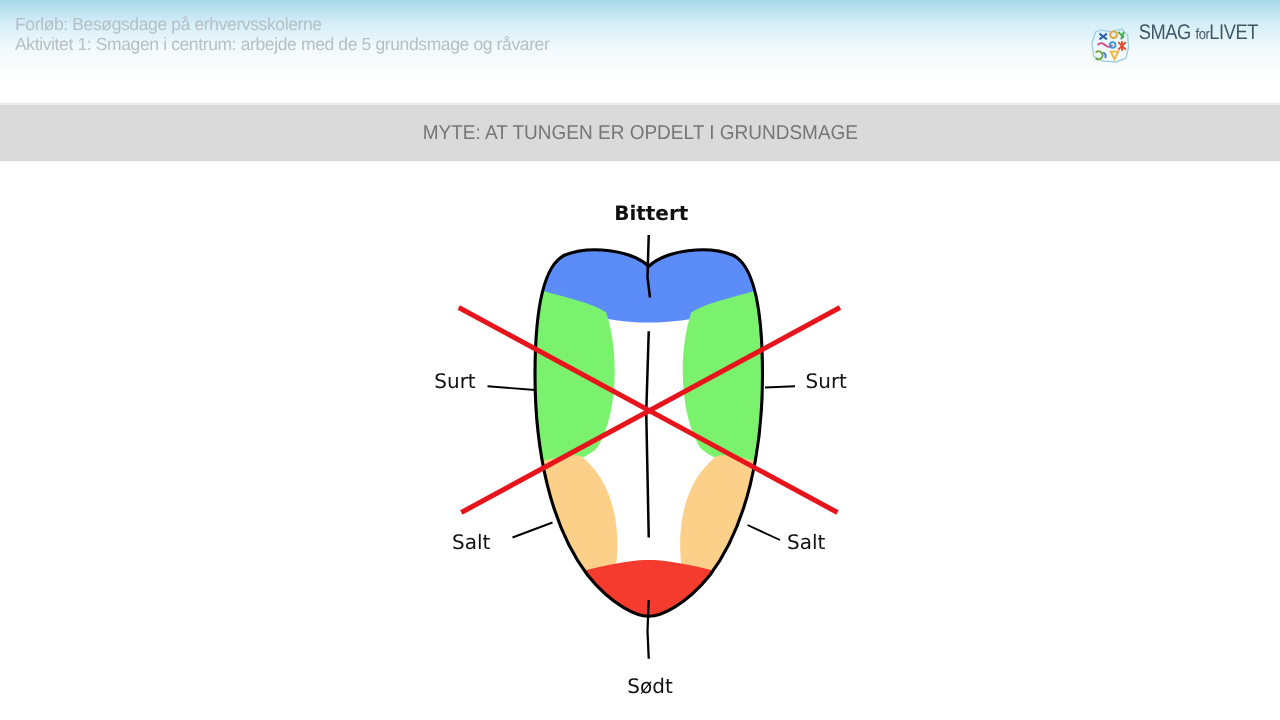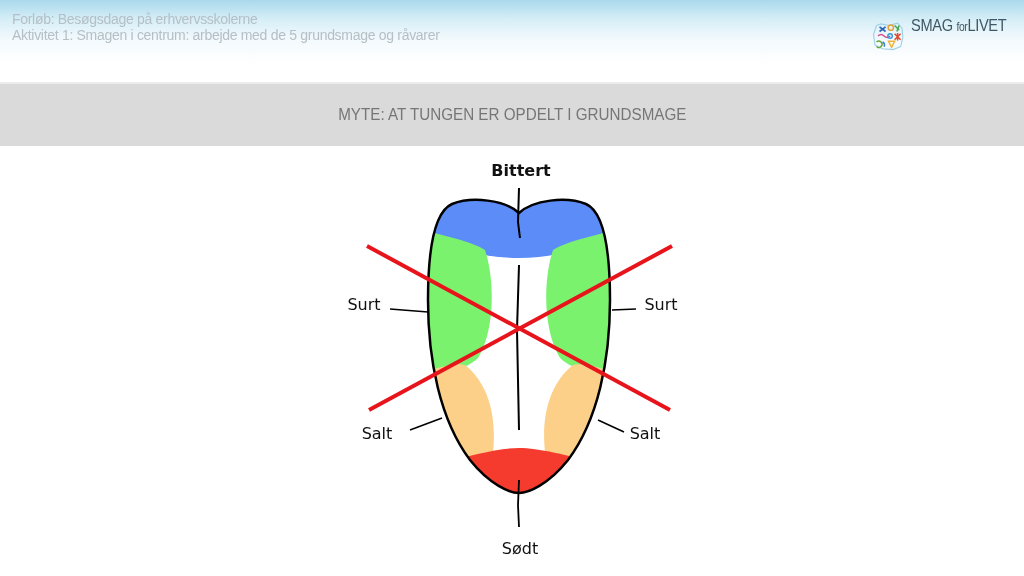--- a/index.html
+++ b/index.html
@@ -6,21 +6,21 @@
   body{width:1024px;height:576px;position:relative;overflow:hidden;background:#ffffff;font-family:"DejaVu Sans",sans-serif;}
   .header{position:absolute;left:0;top:0;width:1024px;height:64px;background:linear-gradient(to bottom,#a9d9ec 0%,#d6eef7 30%,#f2f9fc 60%,#ffffff 100%);}
   .crumb{position:absolute;left:12px;font-family:"Liberation Sans",sans-serif;font-size:14px;color:#b4bfc6;letter-spacing:-0.3px;white-space:nowrap;}
   .crumb1{top:11px;}
   .crumb2{top:27px;}
   .logo{position:absolute;left:872px;top:16px;width:150px;height:40px;display:flex;align-items:flex-start;}
   .logo-mark{width:44px;height:40px;}
   .logo-text{margin-left:6px;font-family:"Liberation Sans",sans-serif;font-size:17px;color:#3f5866;letter-spacing:-0.4px;white-space:nowrap;transform:scaleX(0.86);transform-origin:left center;}
   .logo-text .for{font-size:12px;}
   .divider{position:absolute;left:0;top:82px;width:1024px;height:2px;background:#ececec;}
-  .titlebar{position:absolute;left:0;top:84px;width:1024px;height:62px;background:#dadada;display:flex;align-items:center;justify-content:center;}
+  .titlebar{position:absolute;left:0;top:84px;width:1024px;height:45px;background:#dadada;display:flex;align-items:center;justify-content:center;}
   .title{font-family:"Liberation Sans",sans-serif;font-size:16px;color:#767676;letter-spacing:0px;transform:scaleX(0.95);}
   .diagram{position:absolute;left:0;top:0;width:1024px;height:576px;}
   .lbl{font-family:"DejaVu Sans",sans-serif;font-size:16px;fill:#111;}
   .lbl-bold{font-weight:bold;}
 </style>
 </head>
 <body>
 
 <div class="header">
   <div class="crumb crumb1">Forløb: Besøgsdage på erhvervsskolerne</div>

